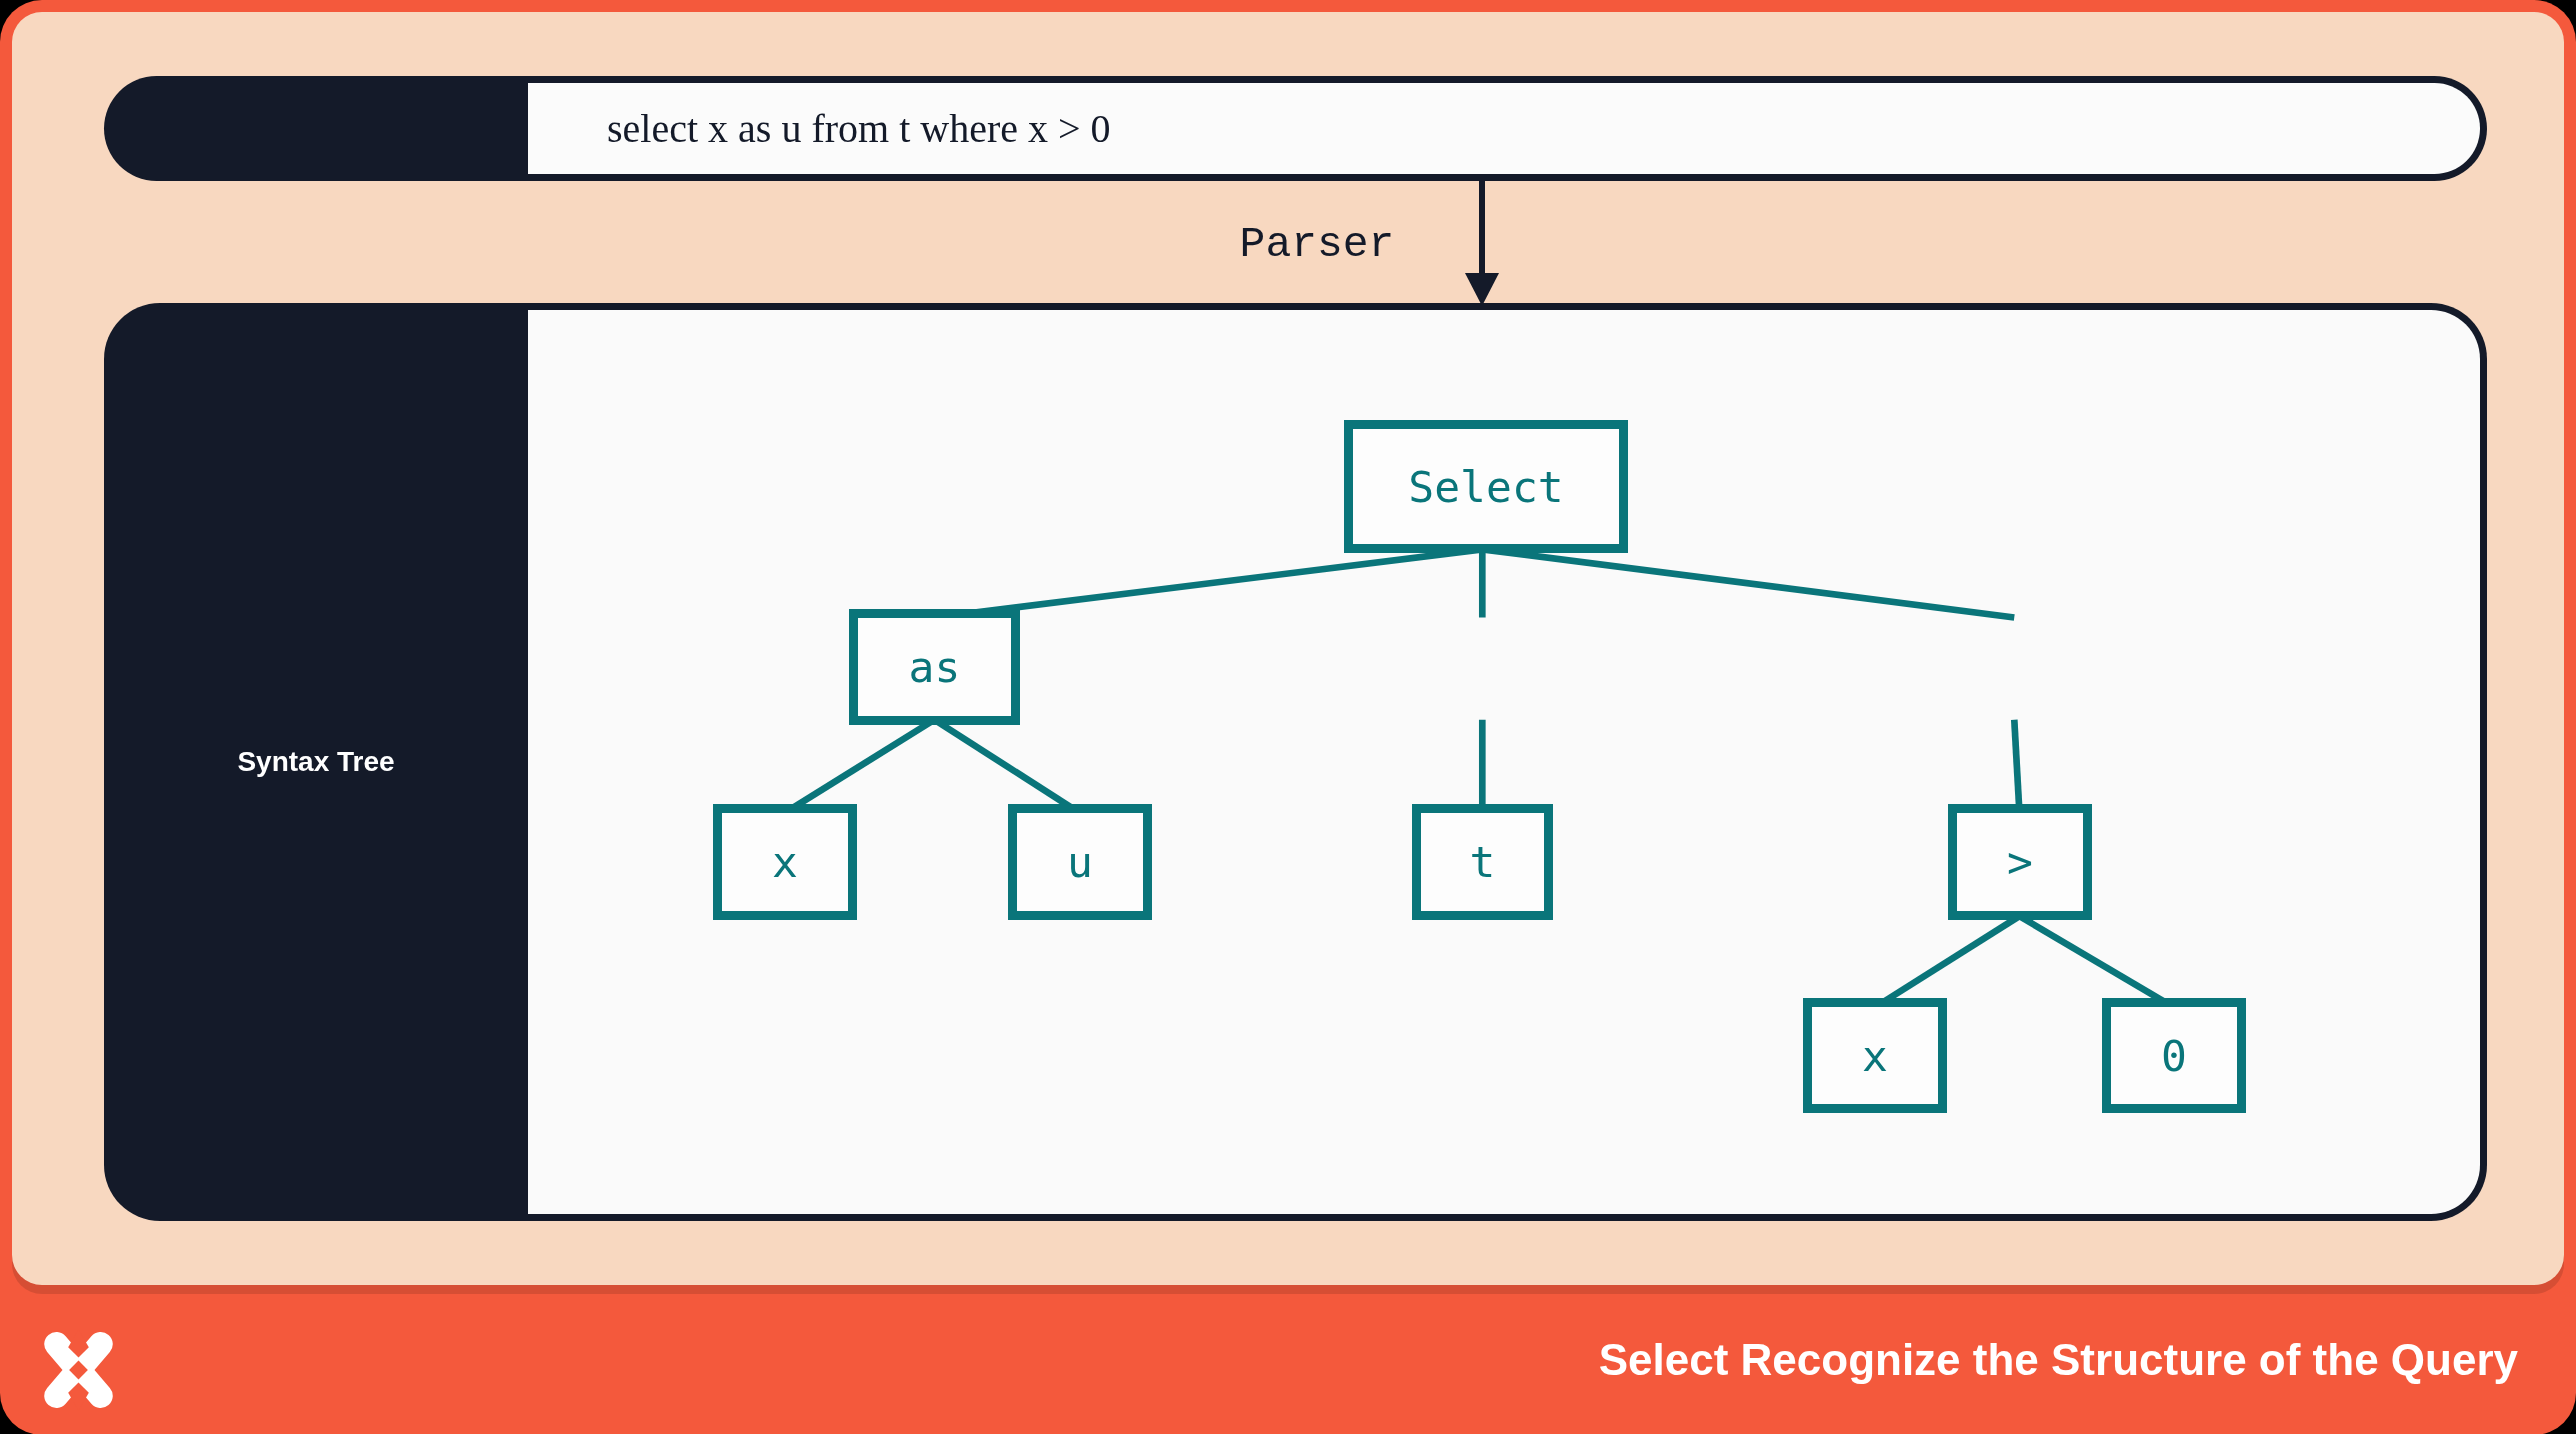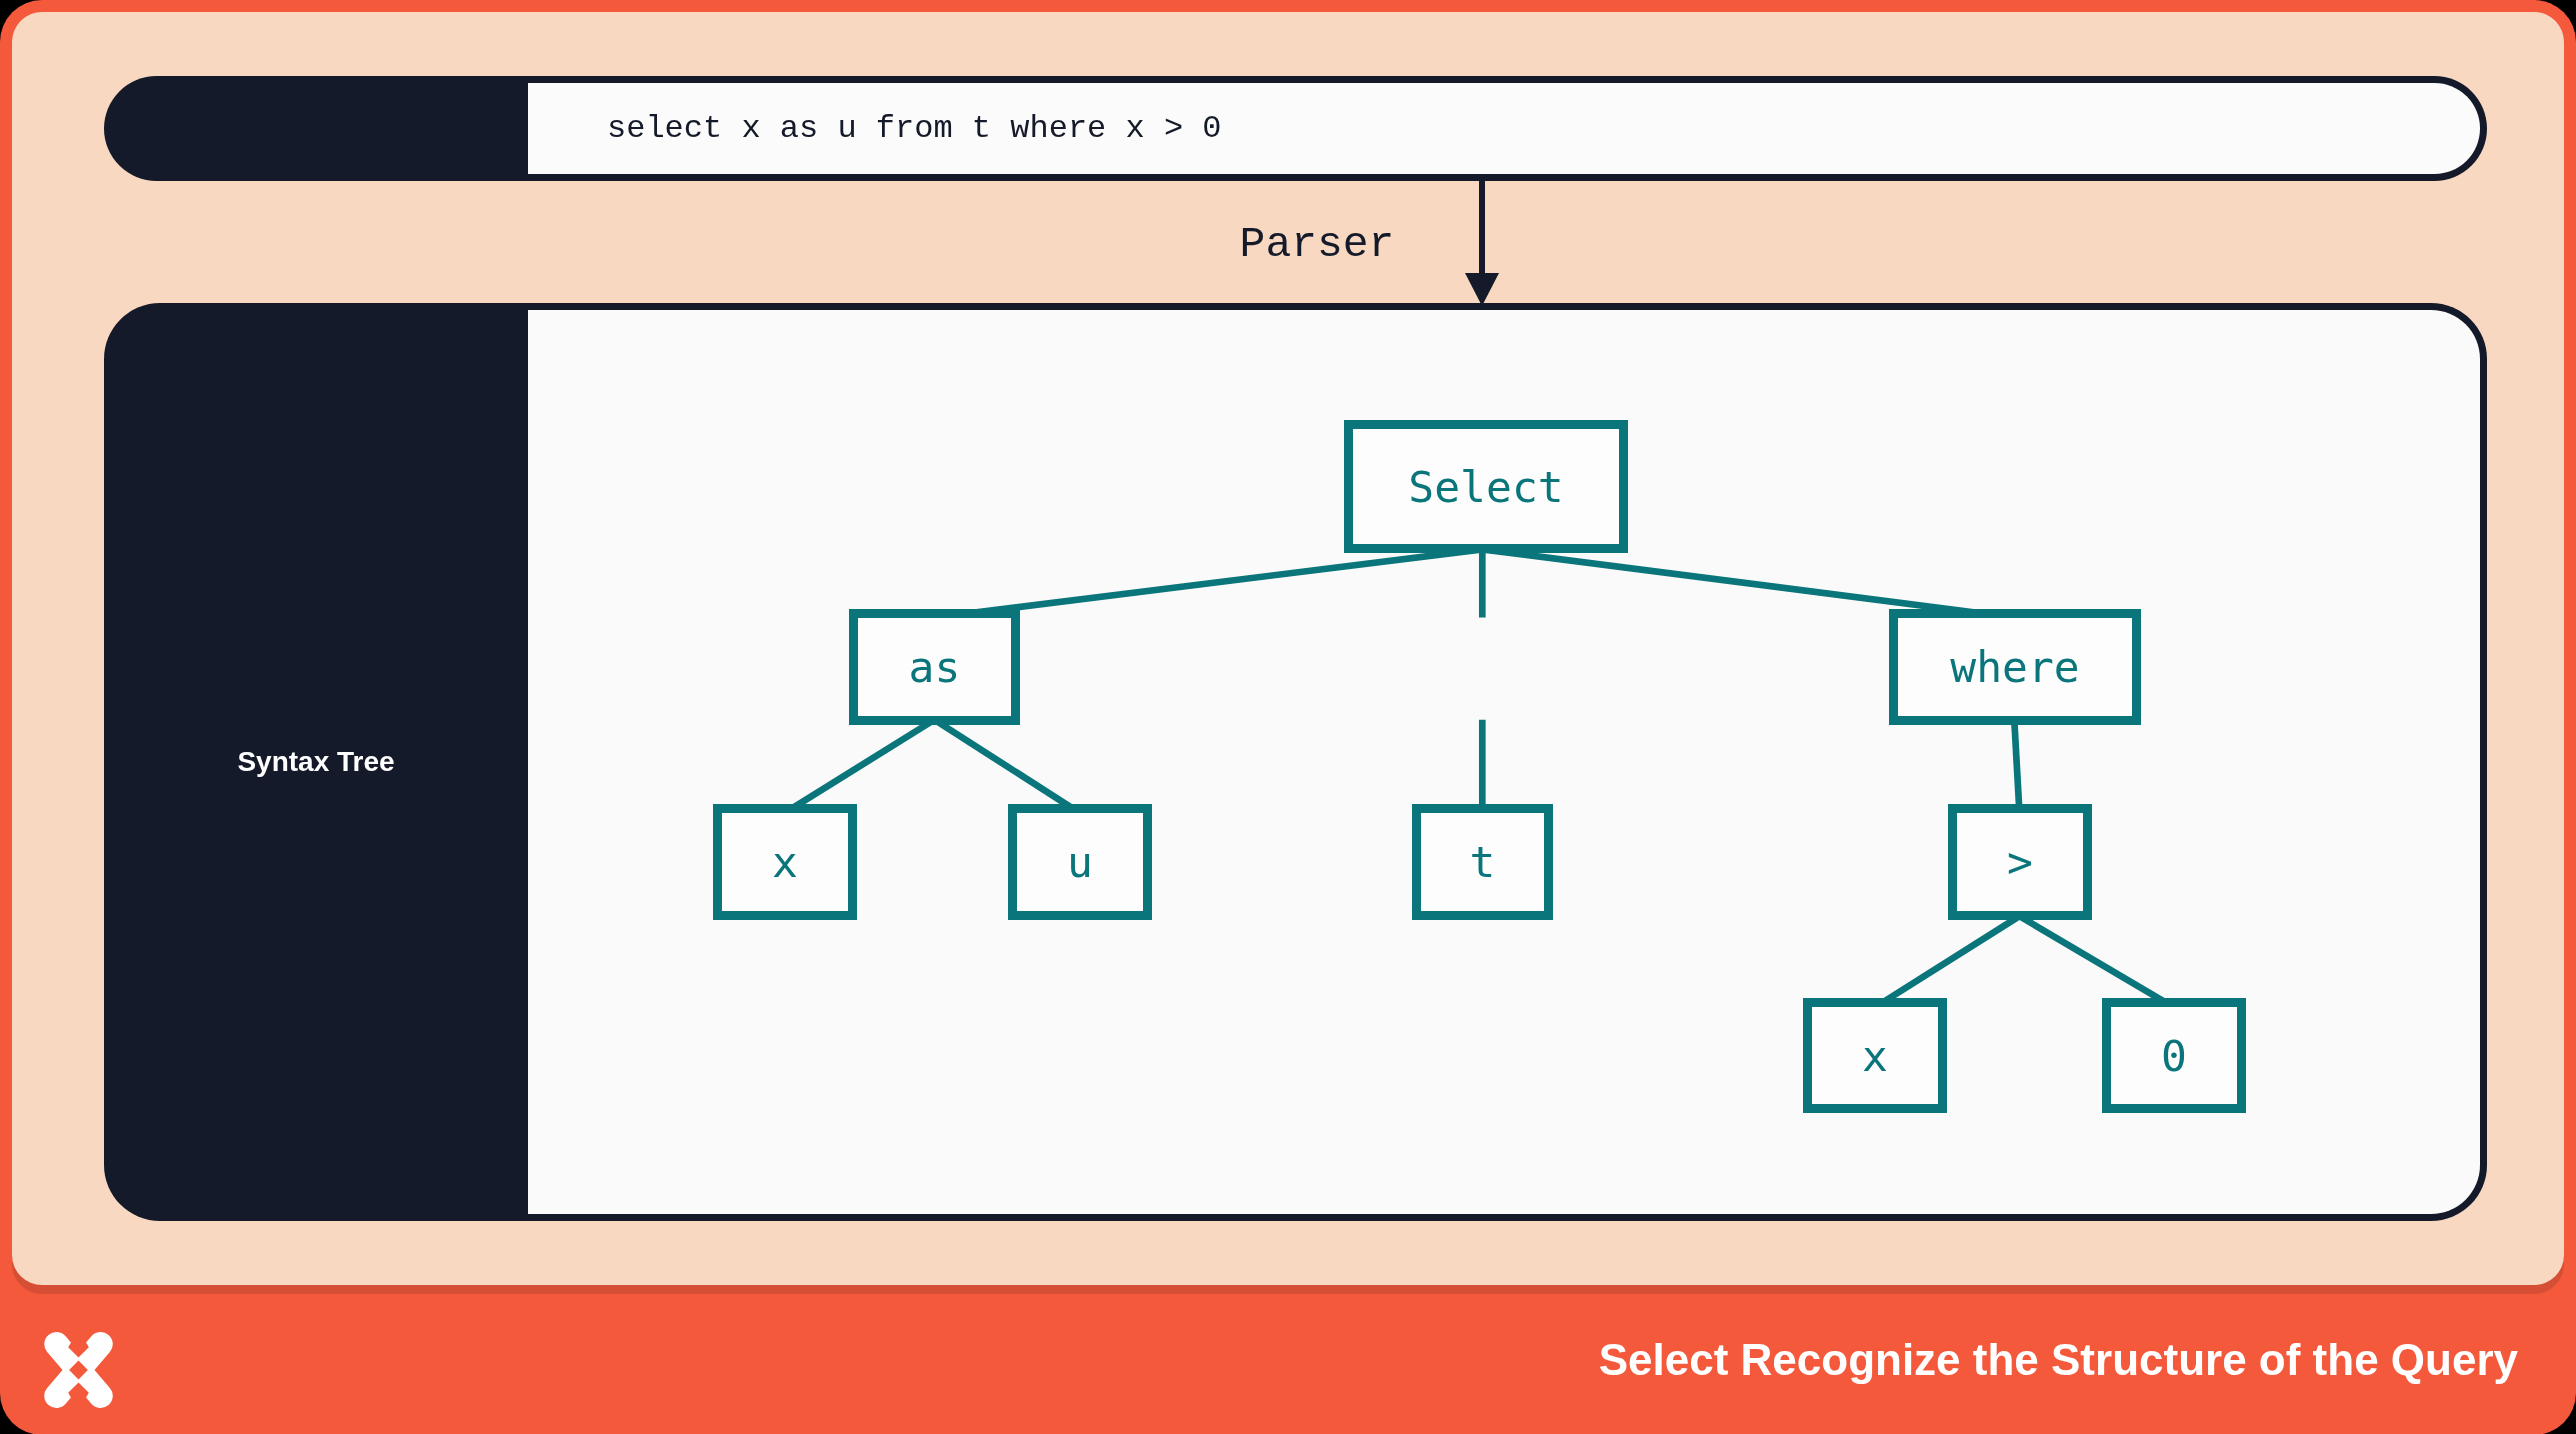--- a/index.html
+++ b/index.html
@@ -20,21 +20,21 @@
 
   
   .pill{position:absolute;left:104px;top:76px;width:2383px;height:105px;
         background:var(--navy);border-radius:53px;}
   .pill-label{position:absolute;left:0;top:0;width:424px;height:100%;
         display:flex;align-items:center;justify-content:center;
         color:#fff;font-weight:bold;font-size:47px;letter-spacing:0.7px;}
   .pill-white{position:absolute;left:424px;top:6.7px;right:6.7px;bottom:6.7px;
         background:#FBFBFB;border-radius:0 46px 46px 0;
         display:flex;align-items:center;}
-  .query{font-family:Liberation Mono, monospace;font-size:32px;
+  .query{font-family:Liberation Serif, serif;font-size:40px;
         color:var(--navy);padding-left:79px;white-space:pre;}
 
   
   .parser-label{position:absolute;left:1193px;top:224px;width:248px;
         text-align:center;font-family:Liberation Mono, monospace;
         font-size:43px;line-height:42px;color:var(--navy);}
   .arrow-line{position:absolute;left:1479px;top:181px;width:6px;height:95px;
         background:var(--navy);}
   .arrow-head{position:absolute;left:1465px;top:273px;width:0;height:0;
         border-left:17px solid transparent;border-right:17px solid transparent;
@@ -85,21 +85,20 @@
           <line x1="1288" y1="323" x2="2006" y2="415" stroke="#0A757A" stroke-width="9"></line>
           <line x1="548.5" y1="553" x2="346" y2="679" stroke="#0A757A" stroke-width="9"></line>
           <line x1="548.5" y1="553" x2="745" y2="679" stroke="#0A757A" stroke-width="9"></line>
           <line x1="1288" y1="553" x2="1288" y2="679" stroke="#0A757A" stroke-width="9"></line>
           <line x1="2006" y1="553" x2="2013" y2="679" stroke="#0A757A" stroke-width="9"></line>
           <line x1="2013" y1="818" x2="1818" y2="941" stroke="#0A757A" stroke-width="9"></line>
           <line x1="2013" y1="818" x2="2221" y2="941" stroke="#0A757A" stroke-width="9"></line>
         </svg>
     <div class="node" style="left: 816px; top: 110px; width: 284px; height: 133px;">Select</div>
         <div class="node" style="left: 321px; top: 299px; width: 171px; height: 116px;">as</div>
-        <div class="node" style="left: 1361px; top: 299px; width: 252px; height: 116px;">where</div>
         <div class="node" style="left: 185px; top: 494px; width: 144px; height: 116px;">x</div>
         <div class="node" style="left: 480px; top: 494px; width: 144px; height: 116px;">u</div>
         <div class="node" style="left: 884px; top: 494px; width: 141px; height: 116px;">t</div>
         <div class="node" style="left: 1420px; top: 494px; width: 144px; height: 116px;">&gt;</div>
         <div class="node" style="left: 1275px; top: 688px; width: 144px; height: 115px;">x</div>
         <div class="node" style="left: 1574px; top: 688px; width: 144px; height: 115px;">0</div>
       </div>
   </div>
 
   <div class="footer">

